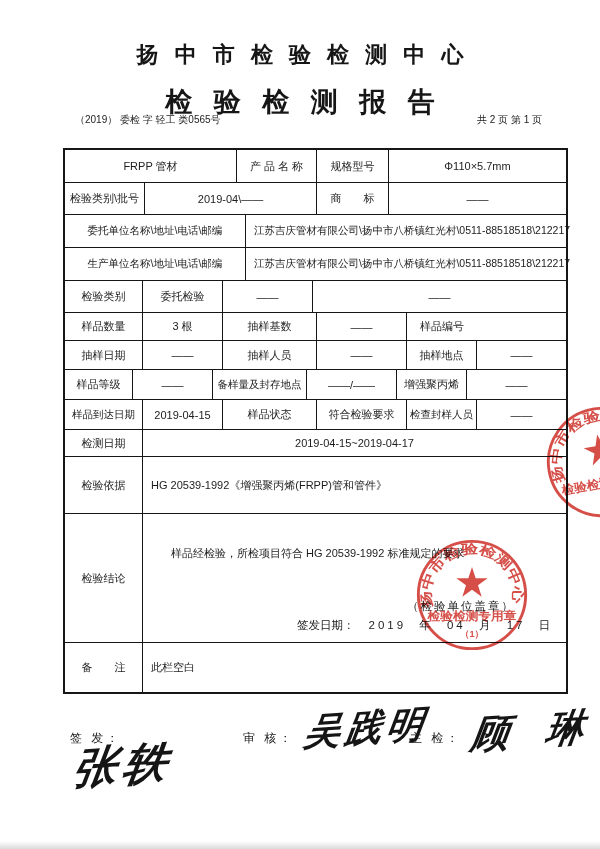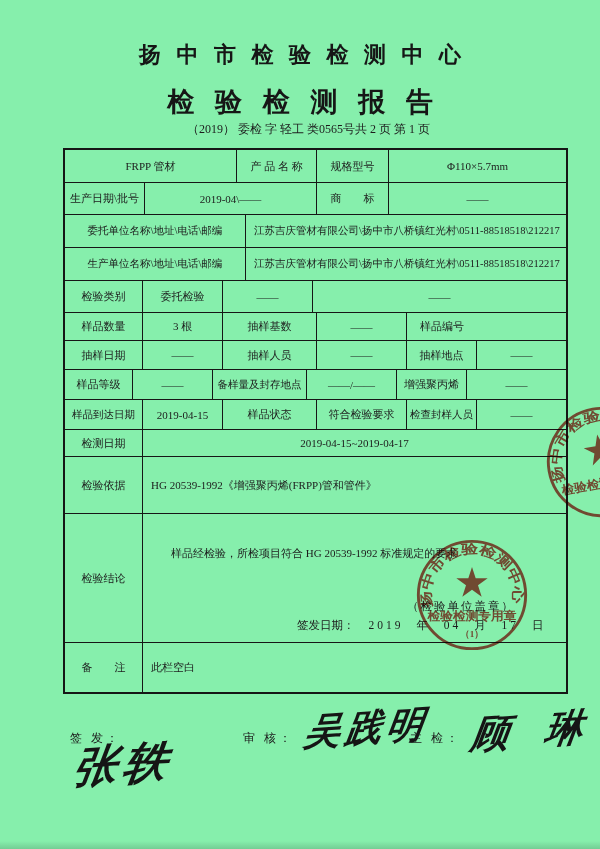--- a/index.html
+++ b/index.html
@@ -1,33 +1,33 @@
 <!DOCTYPE html>
 <html><head>
 <meta charset="utf-8">
 <style>
   html,body { margin:0; padding:0; background:#e9e9e9; }
   .page {
-    position:relative; width:600px; height:849px; background:#86efac;
-    overflow:hidden; font-family:Liberation Serif, serif;
+    position:relative; width:600px; height:849px; background:#ffffff;
+    overflow:hidden; font-family:Liberation Sans, sans-serif;
     color:#1c1c1c;
   }
   .org-title {
     position:absolute; top:40px; left:0; right:0; text-align:center;
     font-size:22px; font-weight:bold; letter-spacing:5px; text-indent:5px;
     color:#161616;
   }
   .report-title {
     position:absolute; top:84px; left:0; right:0; text-align:center;
     font-size:27px; font-weight:bold; letter-spacing:7px; text-indent:7px;
     color:#161616;
   }
   .ref-line {
-    position:absolute; top:121px; left:75px; right:58px;
-    display:flex; justify-content:center; font-size:12px;
+    position:absolute; top:113px; left:75px; right:58px;
+    display:flex; justify-content:space-between; font-size:10px;
   }
   .doc-table {
     position:absolute; left:63px; top:148px; width:505px;
     border:2px solid #161616; box-sizing:border-box; background:transparent;
   }
   .trow { display:flex; border-bottom:1px solid #161616; box-sizing:border-box; }
   .trow:last-child { border-bottom:none; }
   .tcell {
     box-sizing:border-box; border-right:1px solid #161616;
     display:flex; align-items:center; justify-content:center;
@@ -84,21 +84,21 @@
   <div class="doc-table">
 
     <div class="trow" style="height:33px">
       <div class="tcell" style="width:172px">FRPP 管材</div>
       <div class="tcell" style="width:80px">产 品 名 称</div>
       <div class="tcell" style="width:72px">规格型号</div>
       <div class="tcell grow">Φ110×5.7mm</div>
     </div>
 
     <div class="trow" style="height:32px">
-      <div class="tcell" style="width:80px">生产日期\批号</div>
+      <div class="tcell" style="width:80px">检验类别\批号</div>
       <div class="tcell" style="width:172px">2019-04\——</div>
       <div class="tcell" style="width:72px">商　　标</div>
       <div class="tcell grow">——</div>
     </div>
 
     <div class="trow" style="height:33px">
       <div class="tcell small" style="width:181px">委托单位名称\地址\电话\邮编</div>
       <div class="tcell grow left small">江苏吉庆管材有限公司\扬中市八桥镇红光村\0511-88518518\212217</div>
     </div>
 

